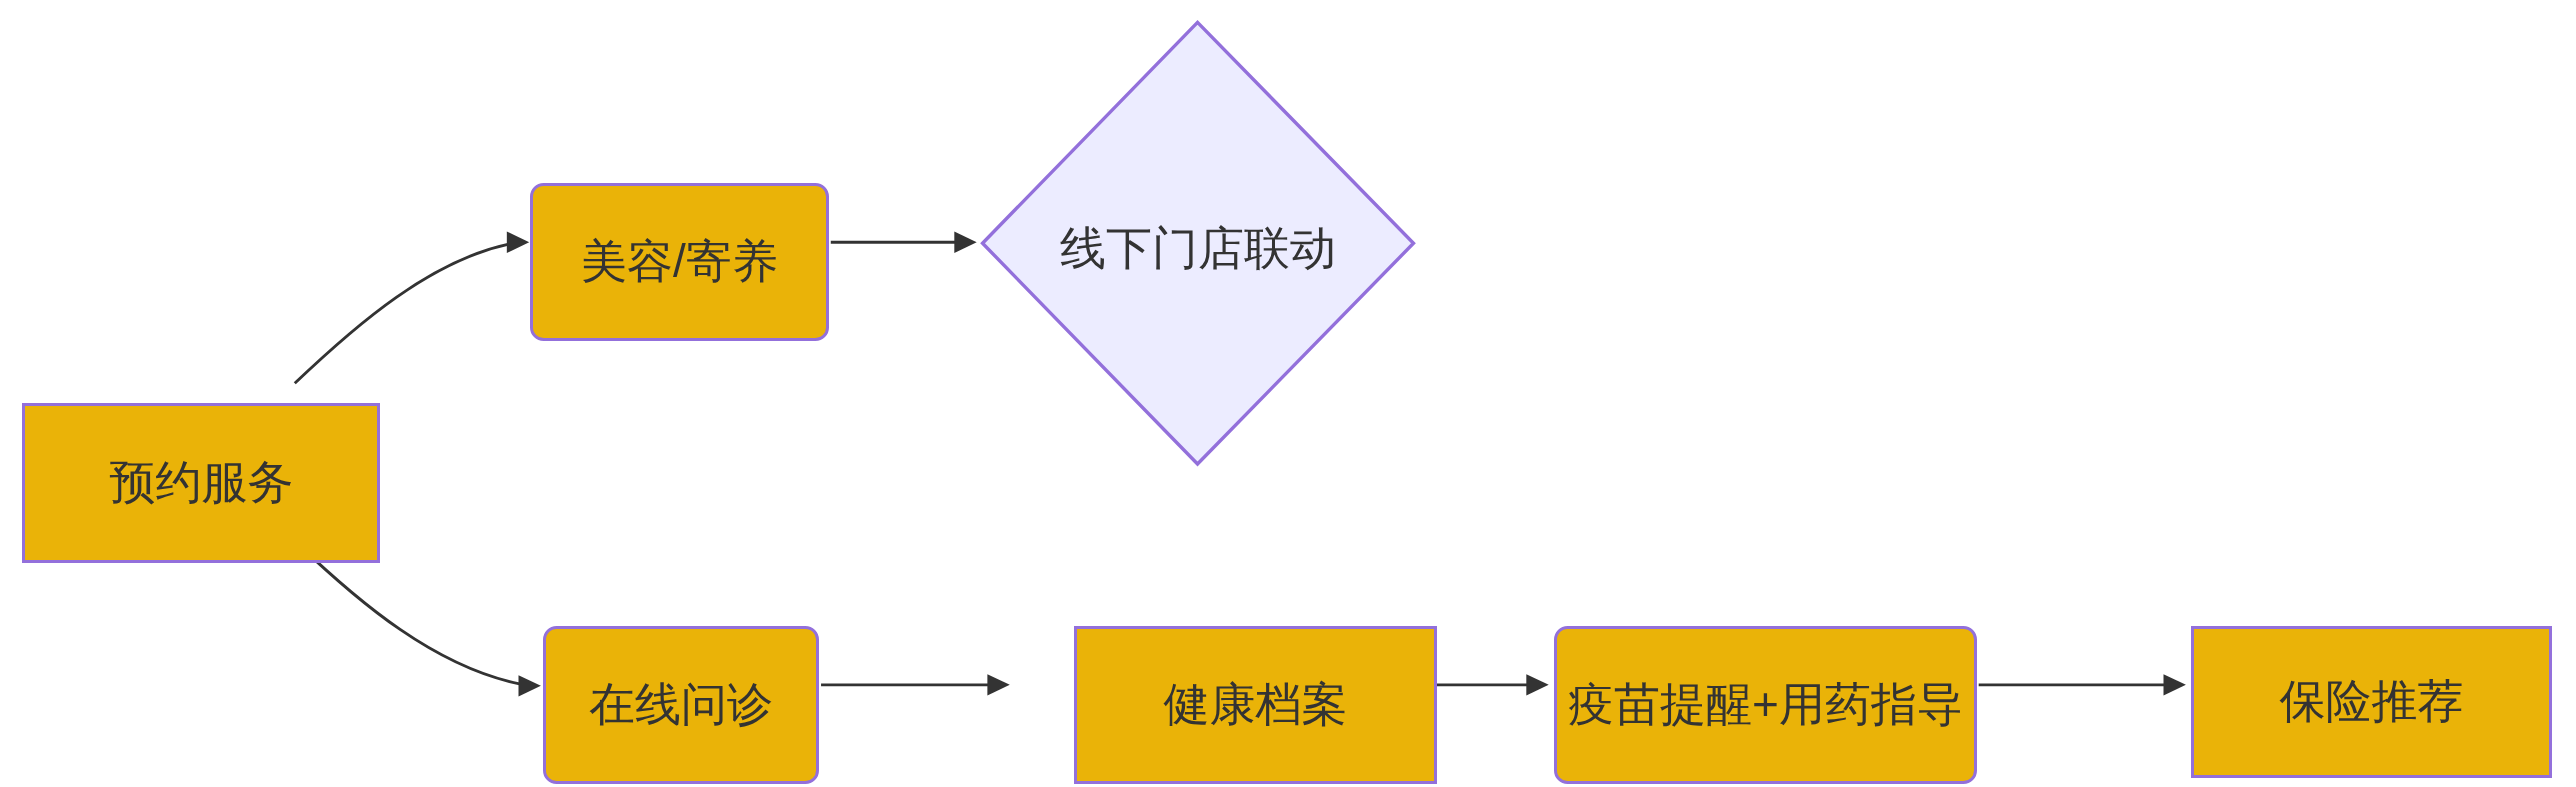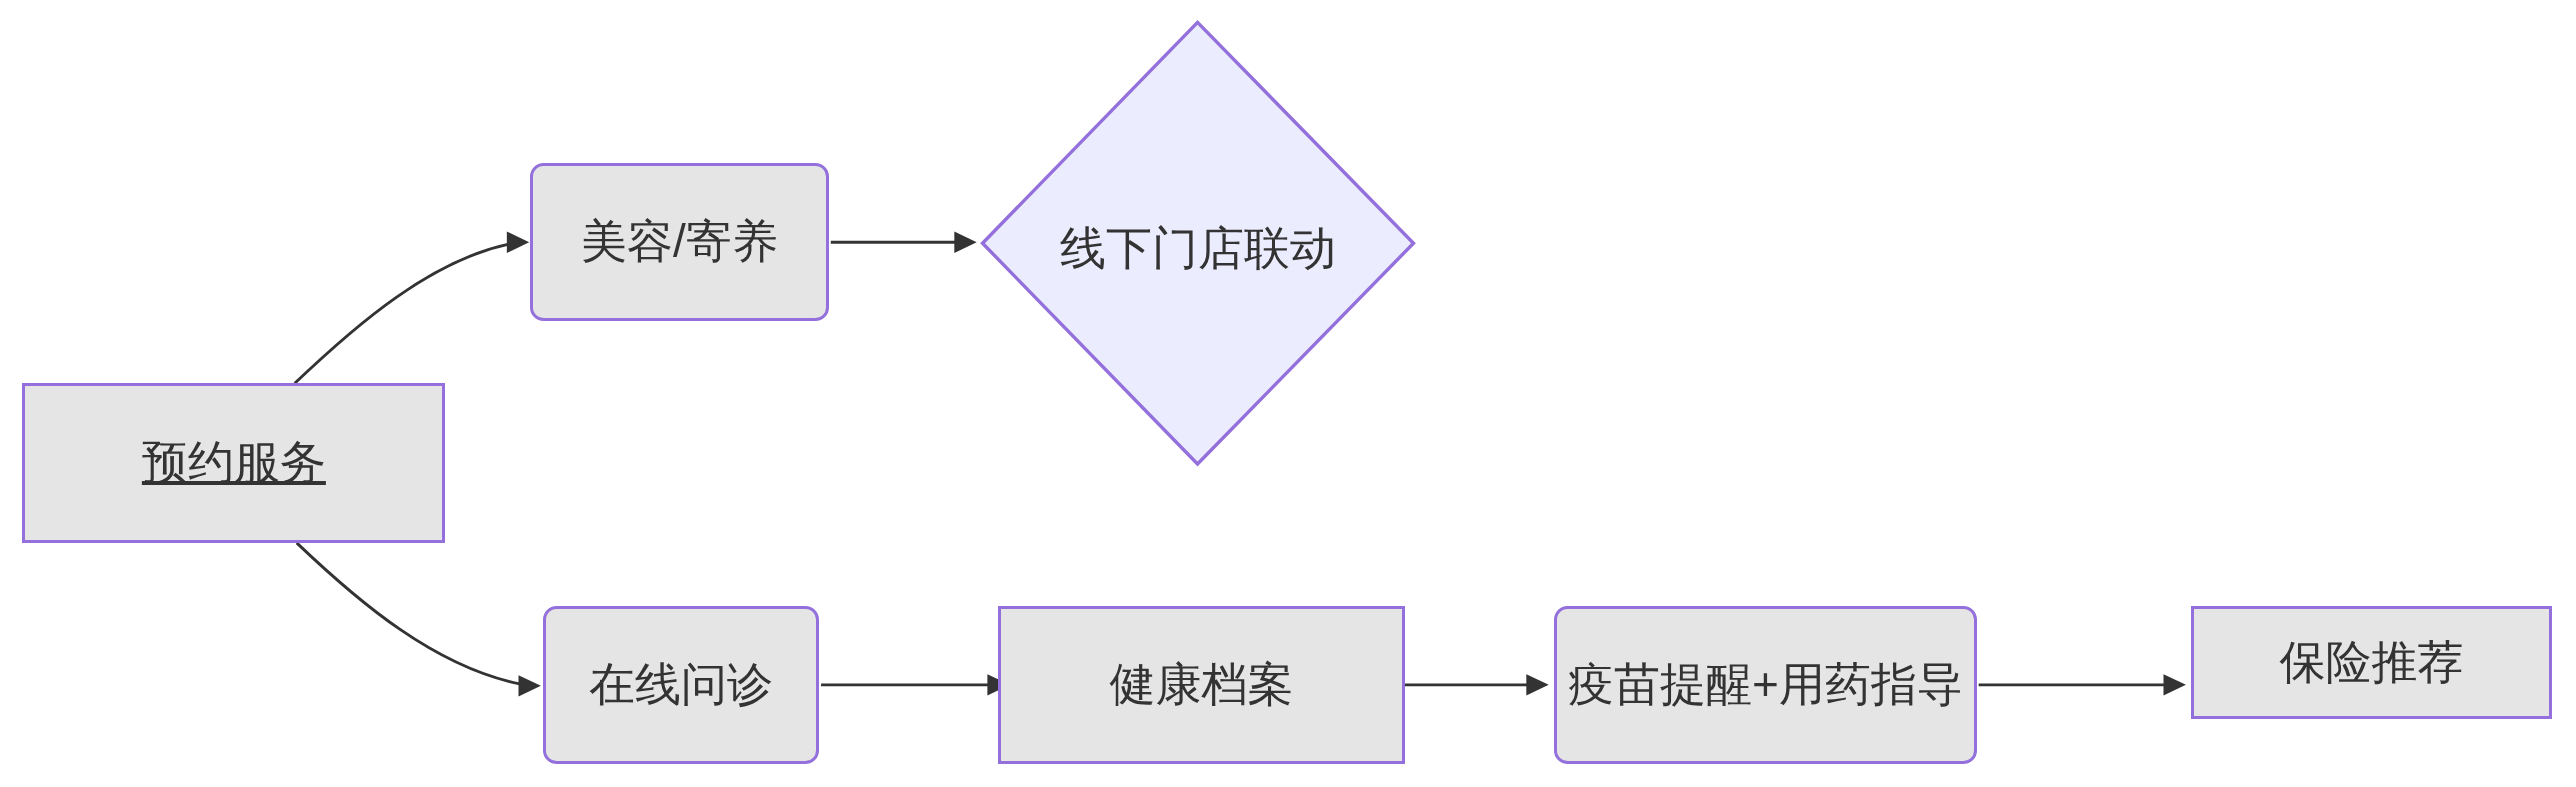--- a/index.html
+++ b/index.html
@@ -18,51 +18,52 @@
   .edges-layer {
     position: absolute;
     left: 0;
     top: 0;
     width: 2576px;
     height: 788px;
   }
   .node {
     position: absolute;
     box-sizing: border-box;
-    background: #e5e5e5;
+    background: #eab308;
     border: 3.4px solid #9370DB;
     display: flex;
     align-items: center;
     justify-content: center;
     color: #333333;
     font-size: 46px;
     line-height: 1.2;
     text-align: center;
     white-space: nowrap;
+    margin-top: 20px;
   }
   .node.rounded { border-radius: 13.6px; }
   .diamond-label {
     position: absolute;
     left: 1198px;
     top: 243px;
     transform: translate(-50%, -50%);
     color: #333333;
     font-size: 46px;
     line-height: 1.2;
     text-align: center;
     white-space: nowrap;
     margin-top: 6px;
   }
   
-  .n-appointment   { left: 22.4px;   top: 383px; width: 423px; height: 160px; text-decoration: underline; }
+  .n-appointment   { left: 22.4px;   top: 383px; width: 358px; height: 160px; }
   .n-grooming      { left: 530px;  top: 163px; width: 299px; height: 158px; }
   .n-consultation  { left: 543px;  top: 606px; width: 276px; height: 158px; }
-  .n-health        { left: 998px; top: 606px; width: 407px; height: 158px; }
+  .n-health        { left: 1074px; top: 606px; width: 363px; height: 158px; }
   .n-vaccine       { left: 1554px; top: 606px; width: 423px; height: 158px; justify-content: center; }
-  .n-insurance     { left: 2191px; top: 606px; width: 361px; height: 113px; }
+  .n-insurance     { left: 2191px; top: 606px; width: 361px; height: 152px; }
 </style>
 </head>
 <body>
 
 <div class="canvas">
 
   <svg class="edges-layer" width="2576" height="788" viewBox="0 0 2648 810" xmlns="http://www.w3.org/2000/svg">
 
     <g>
       <path d="M 303 394 C 368 332, 443 268, 523 251" fill="none" stroke="#333333" stroke-width="3"></path>

